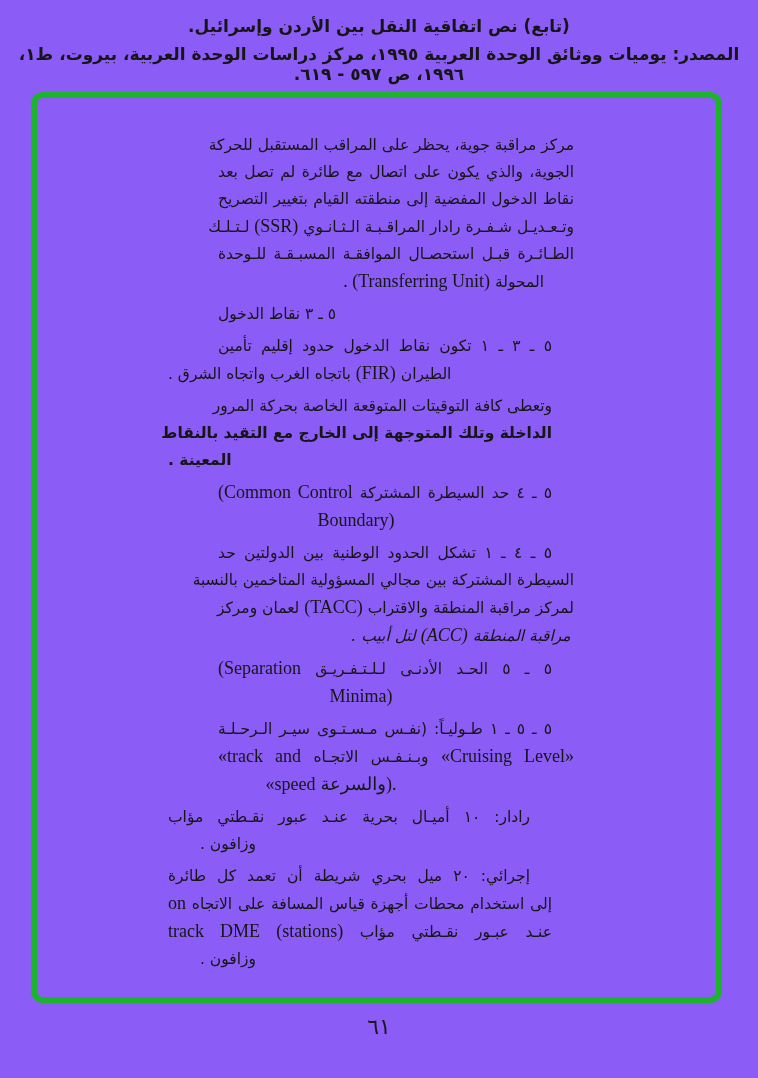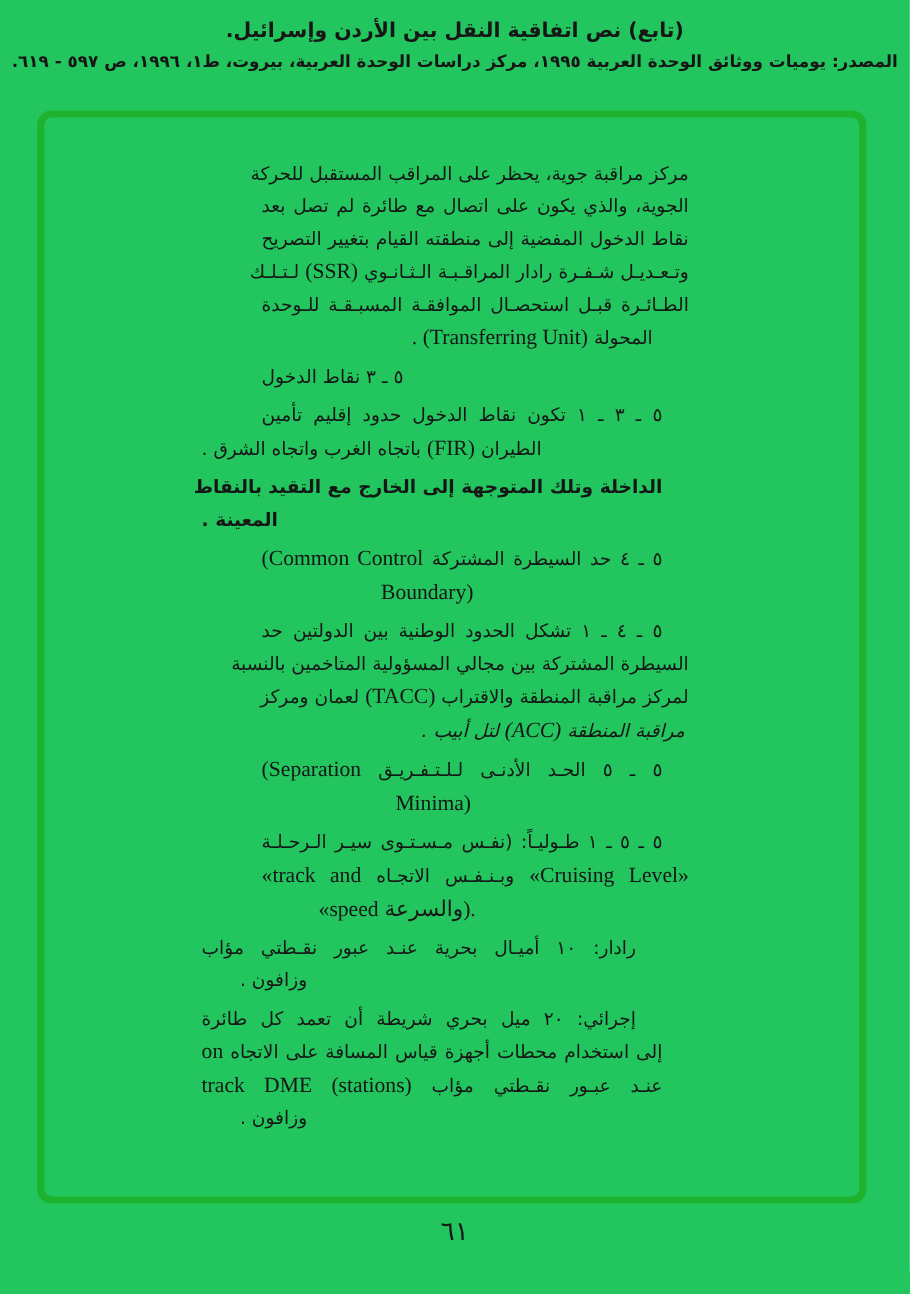--- a/index.html
+++ b/index.html
@@ -1,37 +1,37 @@
 <!DOCTYPE html>
 <html lang="ar"><head>
 <meta charset="utf-8">
 <style>
   html,body{margin:0;padding:0;}
   body{background:#ffffff;}
   .page{
     position:relative;
     width:758px;height:1078px;
-    background:#22c55e;
+    background:#8b5cf6;
     overflow:hidden;
     font-family:"DejaVu Sans",sans-serif;
     color:#161616;
   }
   .doc-title{
     direction:rtl;
     padding-top:16px;
     text-align:center;
     font-size:17px;
     font-weight:bold;
     letter-spacing:0;
   }
   .doc-source{
     direction:rtl;
     margin-top:8px;
     text-align:center;
-    font-size:14px;
+    font-size:17px;
     font-weight:bold;
   }
   .frame{
     position:absolute;
     left:31px;top:92px;
     width:691px;height:911px;
     box-sizing:border-box;
     border:6px solid #1db32e;
     border-radius:12px;
   }
@@ -93,20 +93,21 @@
           <div class="line a-c" style="padding-right: 30px; text-align: right;"><span dir="rtl" class="seg-ar">المحولة</span> <span dir="ltr" class="seg-en">. (Transferring Unit)</span></div>
         </div>
         <div class="block">
           <div class="line a-r ind"><span dir="rtl" class="seg-ar">٥ ـ ٣ نقاط الدخول</span></div>
         </div>
         <div class="block">
           <div class="line a-j ind"><span dir="rtl" class="seg-ar">٥ ـ ٣ ـ ١ تكون نقاط الدخول حدود إقليم تأمين</span></div>
           <div class="line a-l wide"><span dir="rtl" class="seg-ar">الطيران</span> <span dir="ltr" class="seg-en">(FIR)</span> <span dir="rtl" class="seg-ar">باتجاه الغرب واتجاه الشرق .</span></div>
         </div>
         <div class="block">
+          <div class="line a-j ind"><span dir="rtl" class="seg-ar">وتعطى كافة التوقيتات المتوقعة الخاصة بحركة المرور</span></div>
           <div class="line a-j bold wide"><span dir="rtl" class="seg-ar">الداخلة وتلك المتوجهة إلى الخارج مع التقيد بالنقاط</span></div>
           <div class="line a-l bold wide"><span dir="rtl" class="seg-ar">المعينة .</span></div>
         </div>
         <div class="block">
           <div class="line a-j ind"><span dir="rtl" class="seg-ar">٥ ـ ٤ حد السيطرة المشتركة</span> <span dir="ltr" class="seg-en">(Common Control</span></div>
           <div class="line a-c" style="padding-right: 80px;"><span dir="ltr" class="seg-en">Boundary)</span></div>
         </div>
         <div class="block">
           <div class="line a-j ind"><span dir="rtl" class="seg-ar">٥ ـ ٤ ـ ١ تشكل الحدود الوطنية بين الدولتين حد</span></div>
           <div class="line a-j"><span dir="rtl" class="seg-ar">السيطرة المشتركة بين مجالي المسؤولية المتاخمين بالنسبة</span></div>

